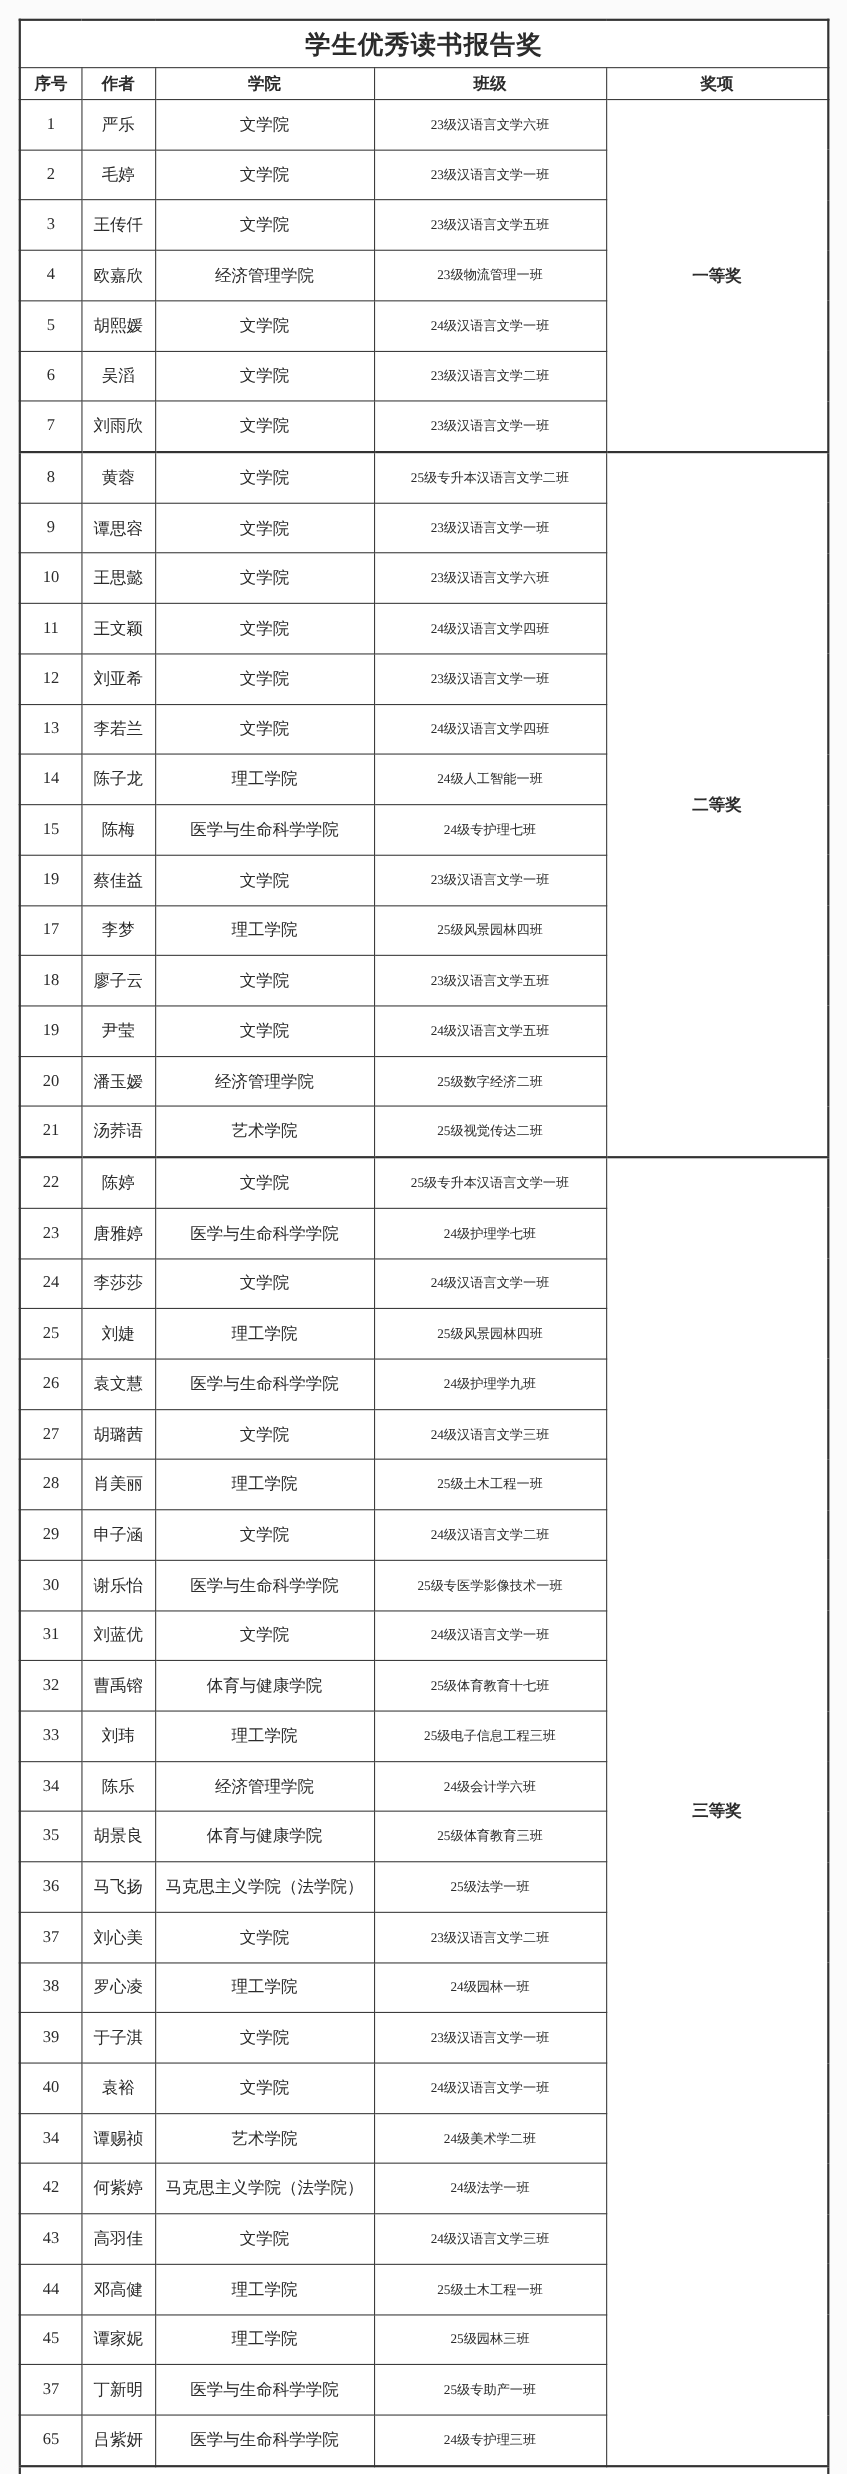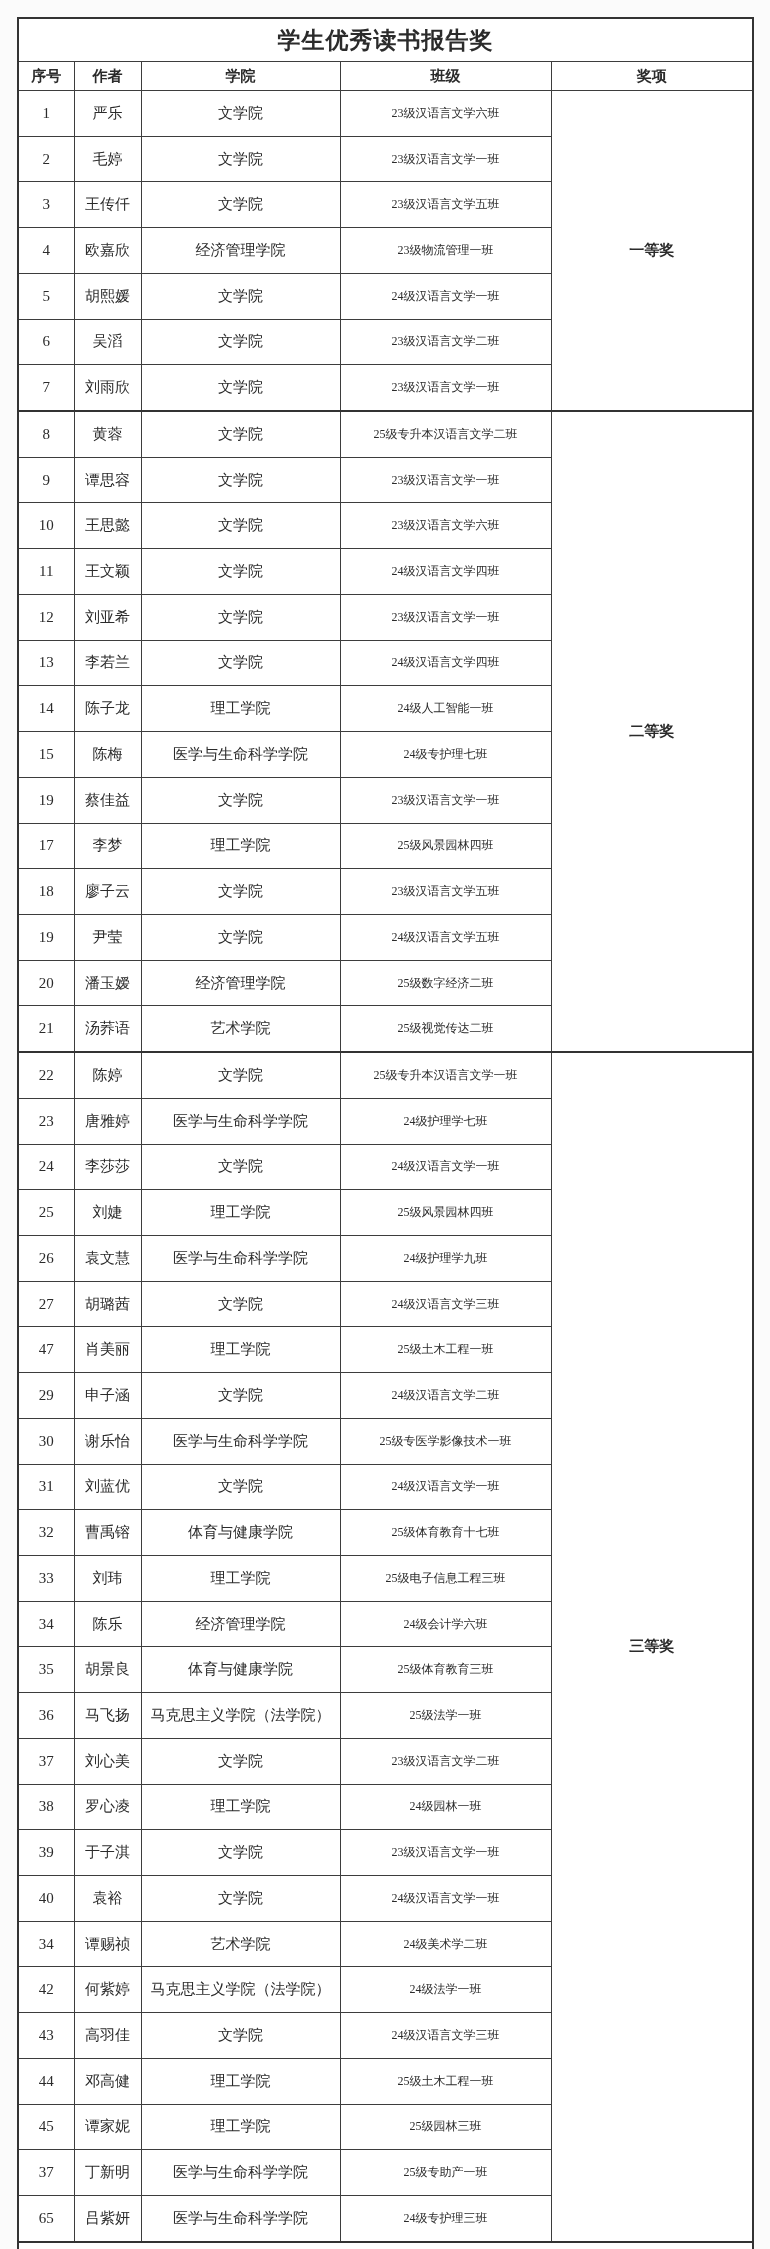--- a/index.html
+++ b/index.html
@@ -257,21 +257,21 @@
           <td class="cell-college">医学与生命科学学院</td>
           <td class="cell-class_name">24级护理学九班</td>
         </tr>
         <tr class="data-row">
           <td class="cell-no">27</td>
           <td class="cell-name">胡璐茜</td>
           <td class="cell-college">文学院</td>
           <td class="cell-class_name">24级汉语言文学三班</td>
         </tr>
         <tr class="data-row">
-          <td class="cell-no">47</td>
+          <td class="cell-no">28</td>
           <td class="cell-name">肖美丽</td>
           <td class="cell-college">理工学院</td>
           <td class="cell-class_name">25级土木工程一班</td>
         </tr>
         <tr class="data-row">
           <td class="cell-no">29</td>
           <td class="cell-name">申子涵</td>
           <td class="cell-college">文学院</td>
           <td class="cell-class_name">24级汉语言文学二班</td>
         </tr>

